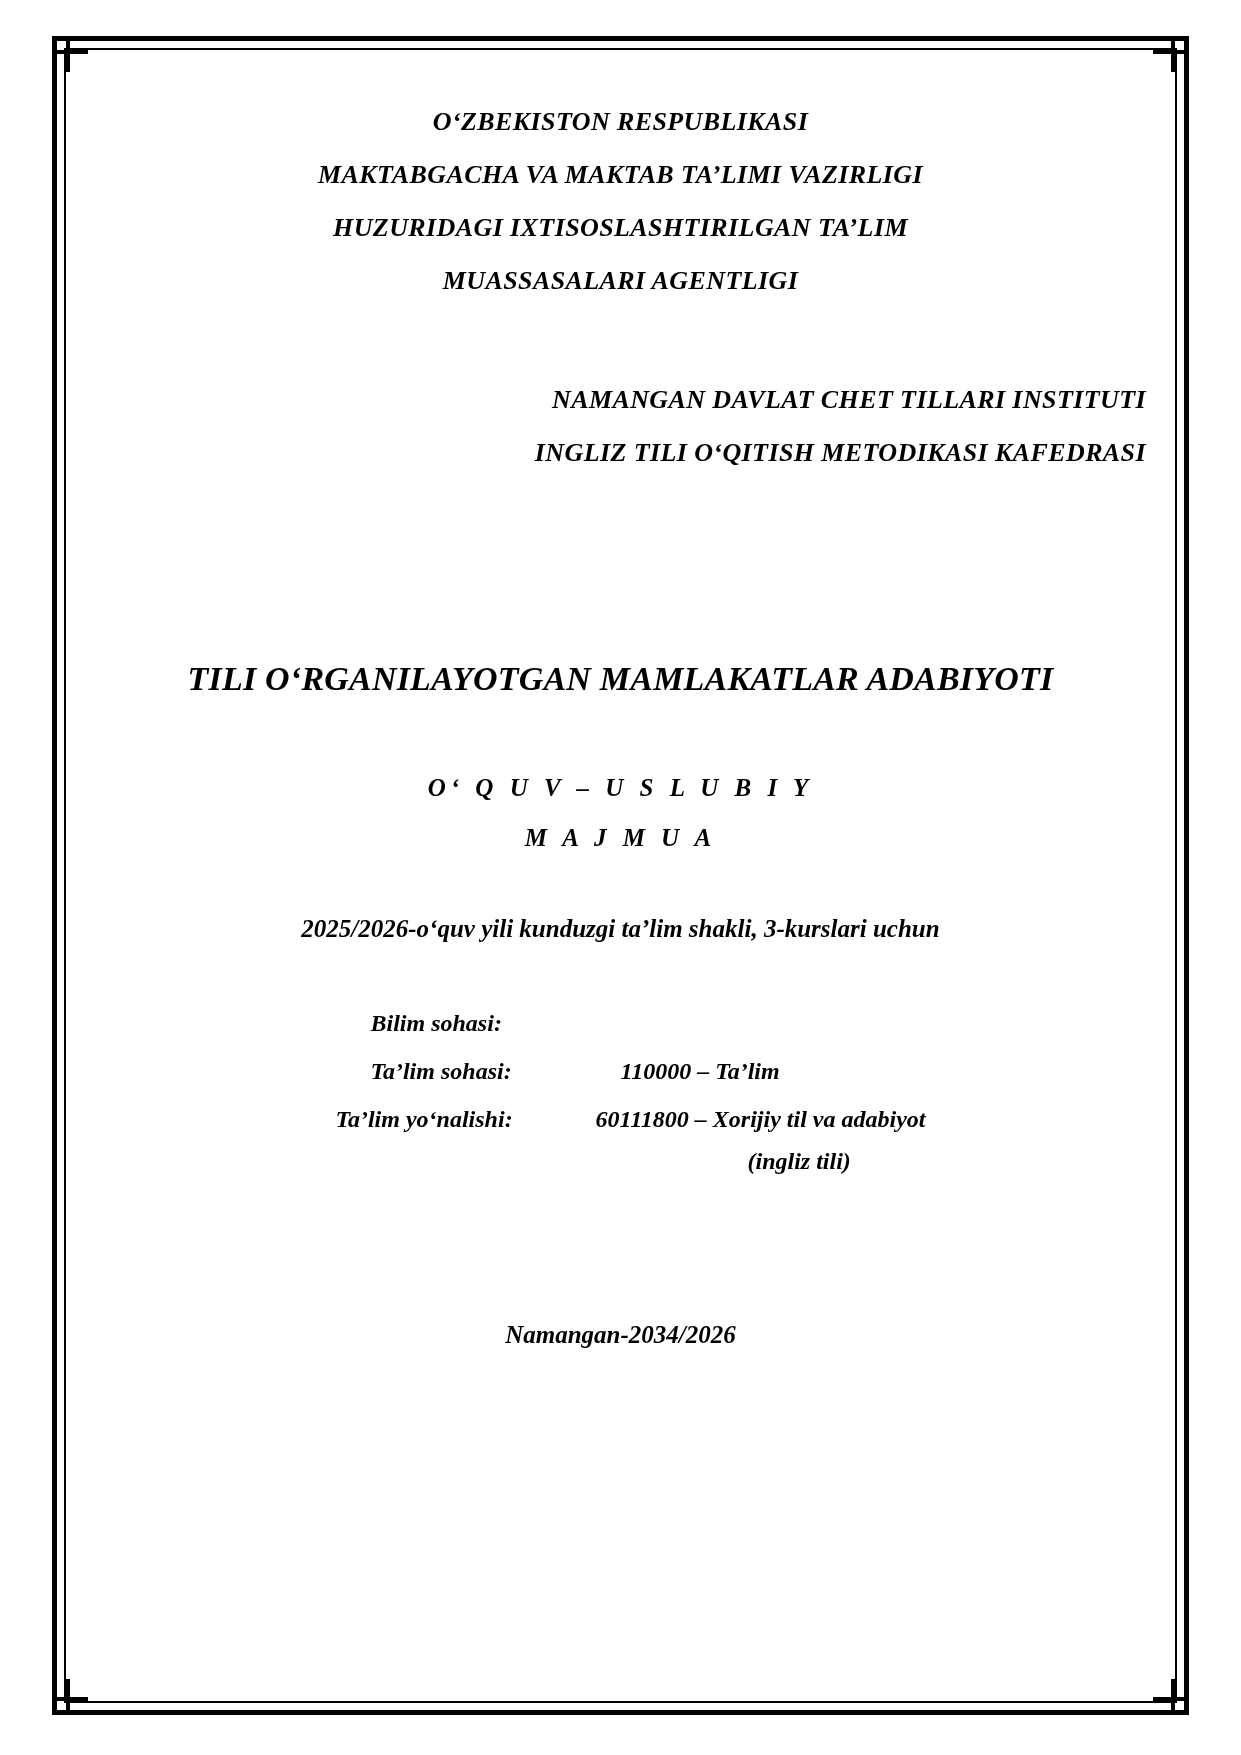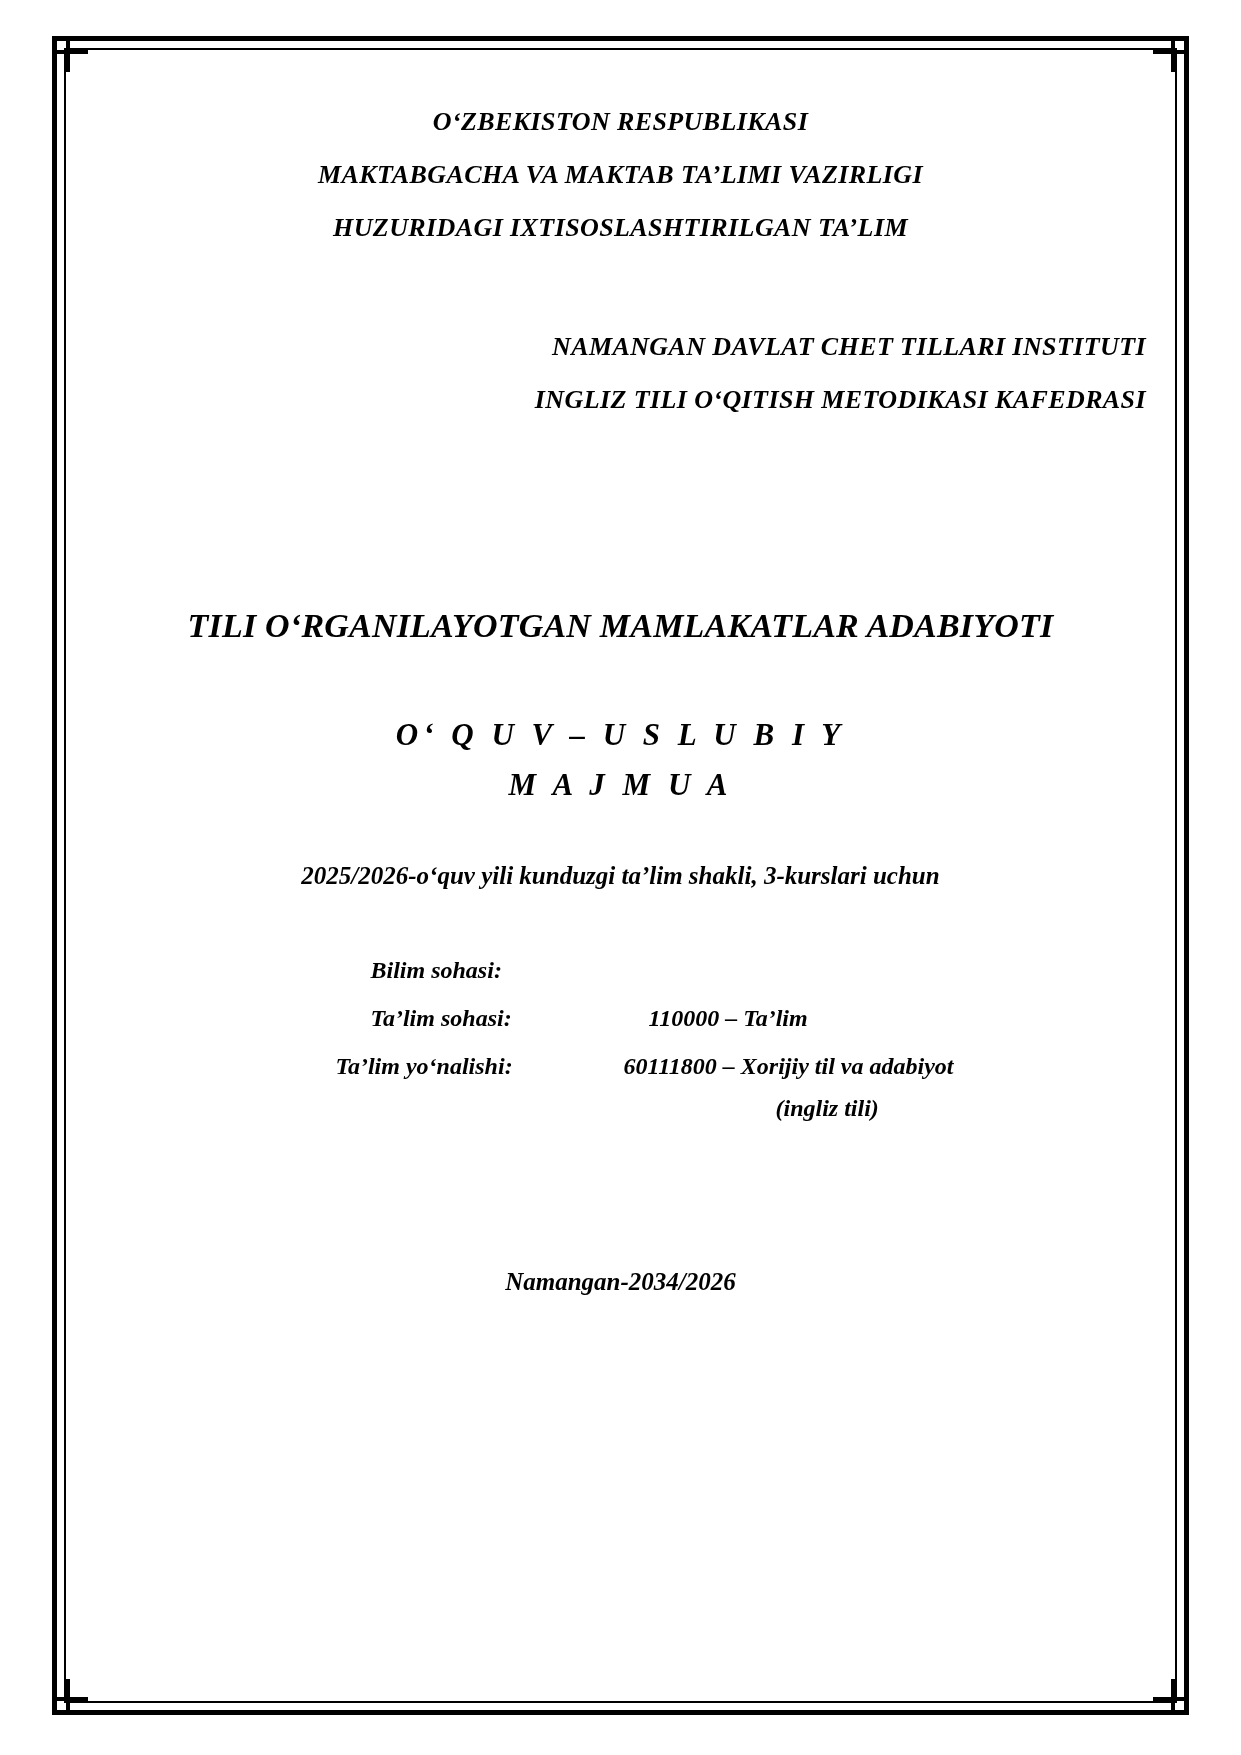--- a/index.html
+++ b/index.html
@@ -107,21 +107,21 @@
   }
   .subject-sub {
     font-size: 24px;
     font-weight: bold;
     line-height: 44px;
   }
 
   .gap-3 { height: 58px; }
 
   .complex-line {
-    font-size: 31px;
+    font-size: 25px;
     font-weight: bold;
     letter-spacing: 5px;
     line-height: 50px;
   }
 
   .gap-4 { height: 44px; }
 
   .year-line {
     font-size: 25px;
     font-weight: bold;
@@ -138,21 +138,20 @@
     padding-left: 115px;
     box-sizing: border-box;
   }
   .field-row {
     display: flex;
     align-items: flex-start;
     font-size: 24px;
     font-weight: bold;
     line-height: 44px;
     margin-bottom: 4px;
-    gap: 28px;
   }
   .field-label {
     width: 250px;
     flex: 0 0 250px;
     text-align: left;
   }
   .field-label.indent-1 { padding-left: 35px; }
   .field-label.indent-2 { padding-left: 35px; }
   .field-label.indent-3 { padding-left: 0px; }
   .field-value {
@@ -196,20 +195,21 @@
   <div class="corner br">
       <span class="h"></span>
       <span class="v"></span>
     </div>
 
   <div class="content">
 
     <div class="ministry-line">O‘ZBEKISTON RESPUBLIKASI</div>
     <div class="ministry-line">MAKTABGACHA VA MAKTAB TA’LIMI VAZIRLIGI</div>
     <div class="ministry-line">HUZURIDAGI IXTISOSLASHTIRILGAN TA’LIM</div>
+    <div class="ministry-line">MUASSASALARI AGENTLIGI</div>
 
     <div class="gap-1"></div>
 
     <div class="institute-line">NAMANGAN DAVLAT CHET TILLARI INSTITUTI</div>
     <div class="institute-line">INGLIZ TILI O‘QITISH METODIKASI KAFEDRASI</div>
 
     <div class="gap-2"></div>
 
     <div class="subject-line">TILI O‘RGANILAYOTGAN MAMLAKATLAR ADABIYOTI</div>
 

